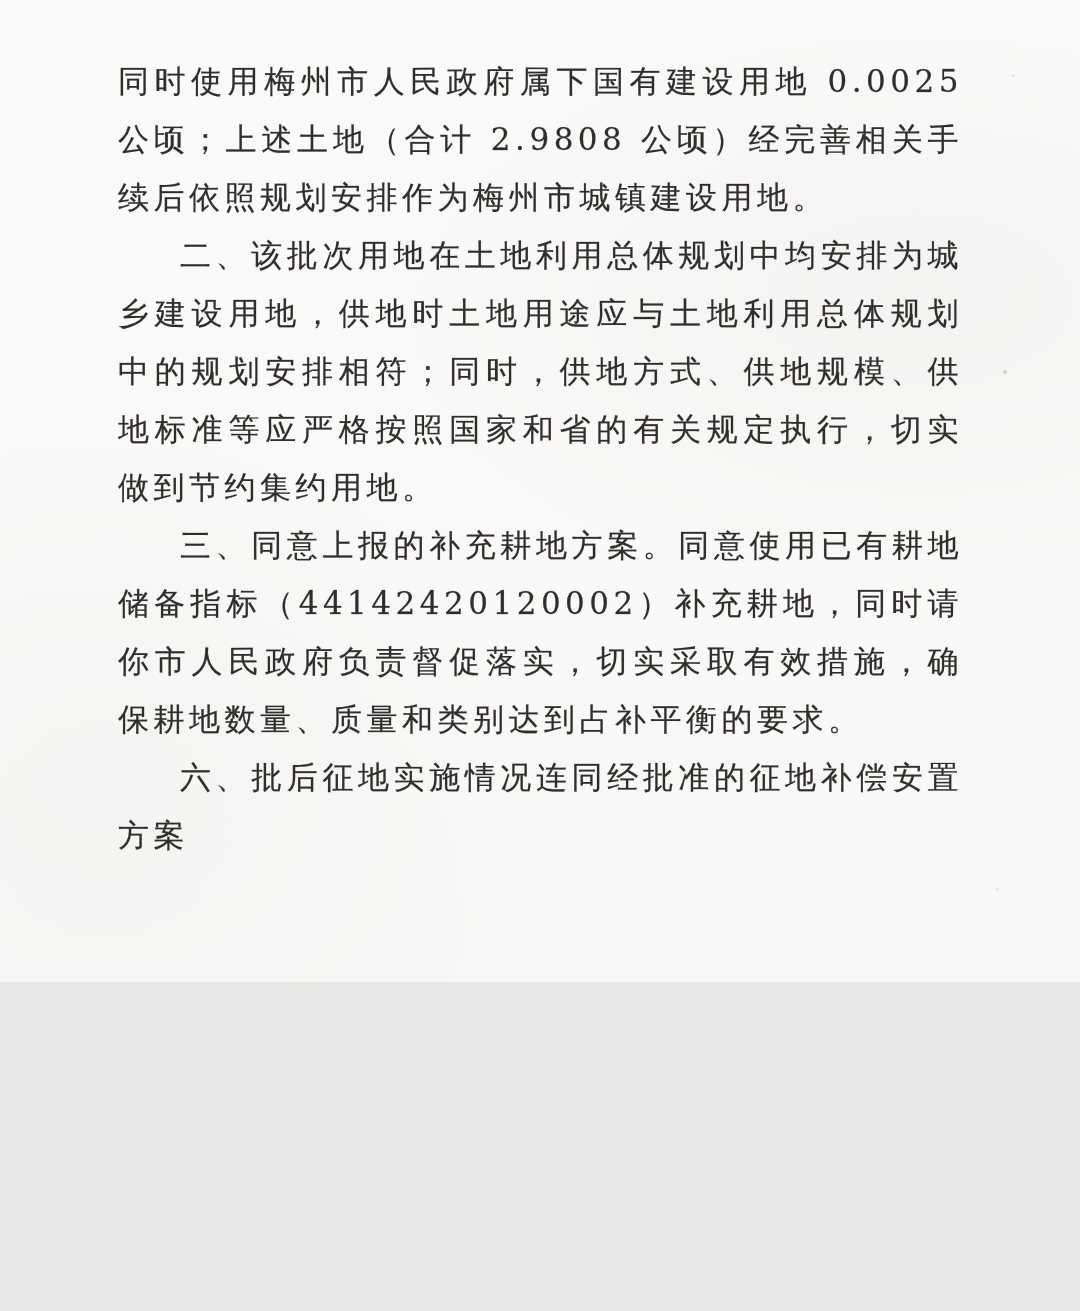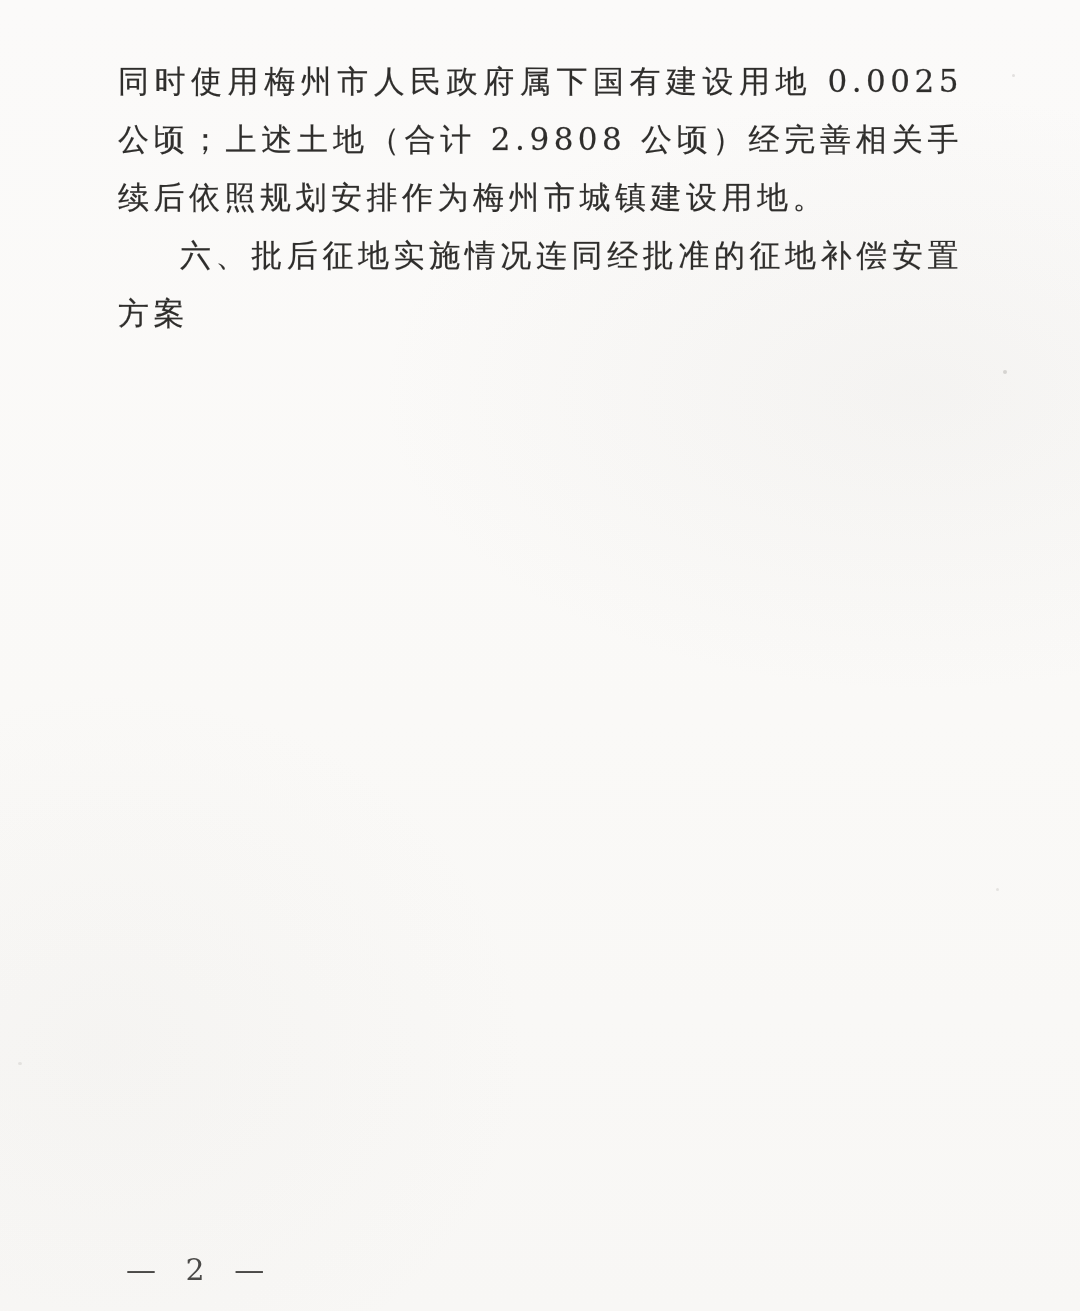--- a/index.html
+++ b/index.html
@@ -4,21 +4,21 @@
 <style>
   html, body {
     margin: 0;
     padding: 0;
     background: #e8e7e5;
     font-family: "DejaVu Serif", "Liberation Serif", serif;
   }
   .page {
     position: relative;
     width: 1080px;
-    height: 1311px;
+    height: 982px;
     margin: 0 auto;
     background:
       radial-gradient(ellipse 900px 500px at 85% 30%, rgba(190,188,184,0.10), rgba(0,0,0,0) 60%),
       radial-gradient(ellipse 700px 600px at 10% 80%, rgba(200,198,194,0.08), rgba(0,0,0,0) 60%),
       linear-gradient(180deg, #fbfaf9 0%, #faf9f7 55%, #f8f7f5 100%);
     overflow: hidden;
   }
   
   .speck {
     position: absolute;
@@ -66,18 +66,20 @@
 
 <div class="page">
 
   <div class="speck s1"></div>
   <div class="speck s2"></div>
   <div class="speck s3"></div>
   <div class="speck s4"></div>
 
   <div class="content">
     <p>同时使用梅州市人民政府属下国有建设用地 0.0025 公顷；上述土地（合计 2.9808 公顷）经完善相关手续后依照规划安排作为梅州市城镇建设用地。</p>
+    <p class="indent">二、该批次用地在土地利用总体规划中均安排为城乡建设用地，供地时土地用途应与土地利用总体规划中的规划安排相符；同时，供地方式、供地规模、供地标准等应严格按照国家和省的有关规定执行，切实做到节约集约用地。</p>
+    <p class="indent">三、同意上报的补充耕地方案。同意使用已有耕地储备指标（44142420120002）补充耕地，同时请你市人民政府负责督促落实，切实采取有效措施，确保耕地数量、质量和类别达到占补平衡的要求。</p>
     <p class="indent">六、批后征地实施情况连同经批准的征地补偿安置方案</p>
   </div>
 
   <div class="page-footer">— 2 —</div>
 
 </div>
 
 </body></html>

